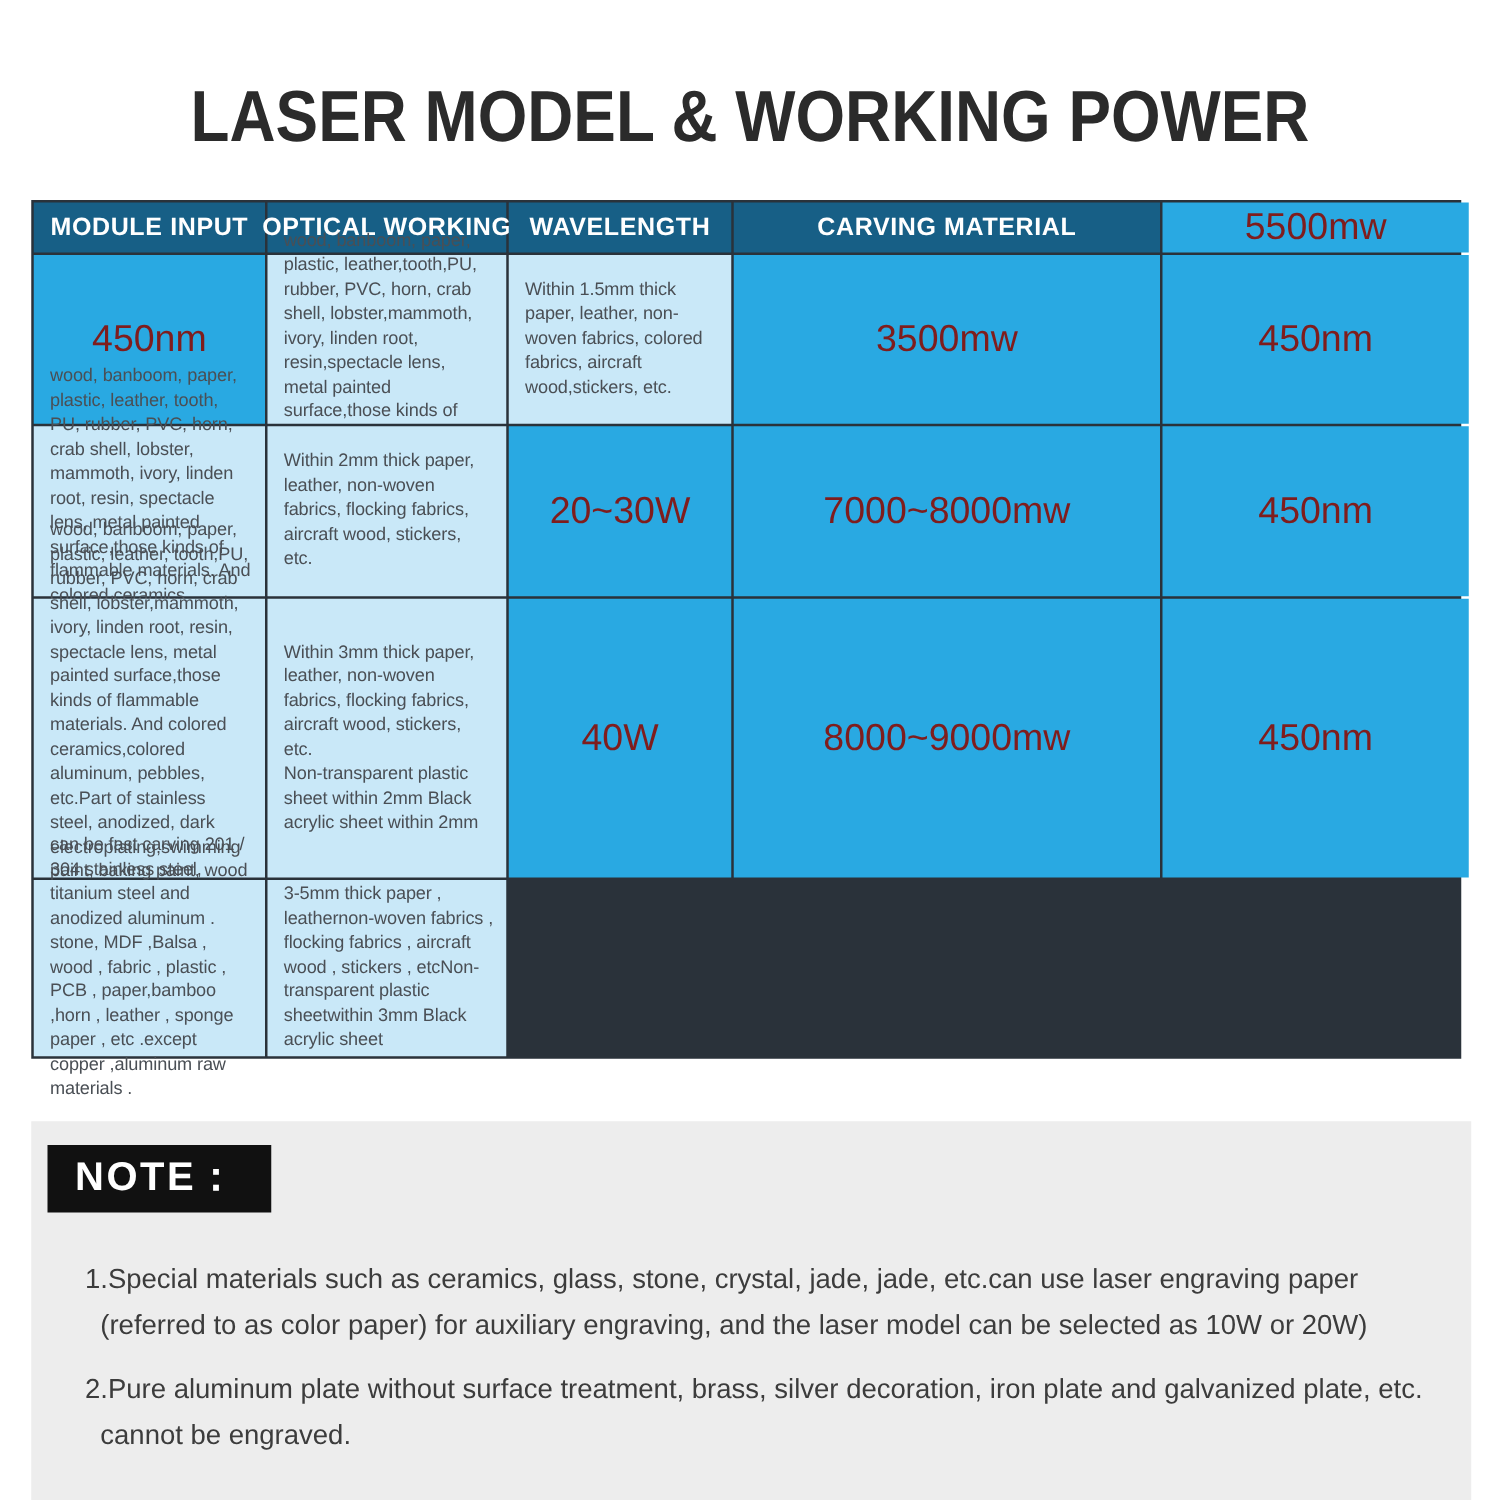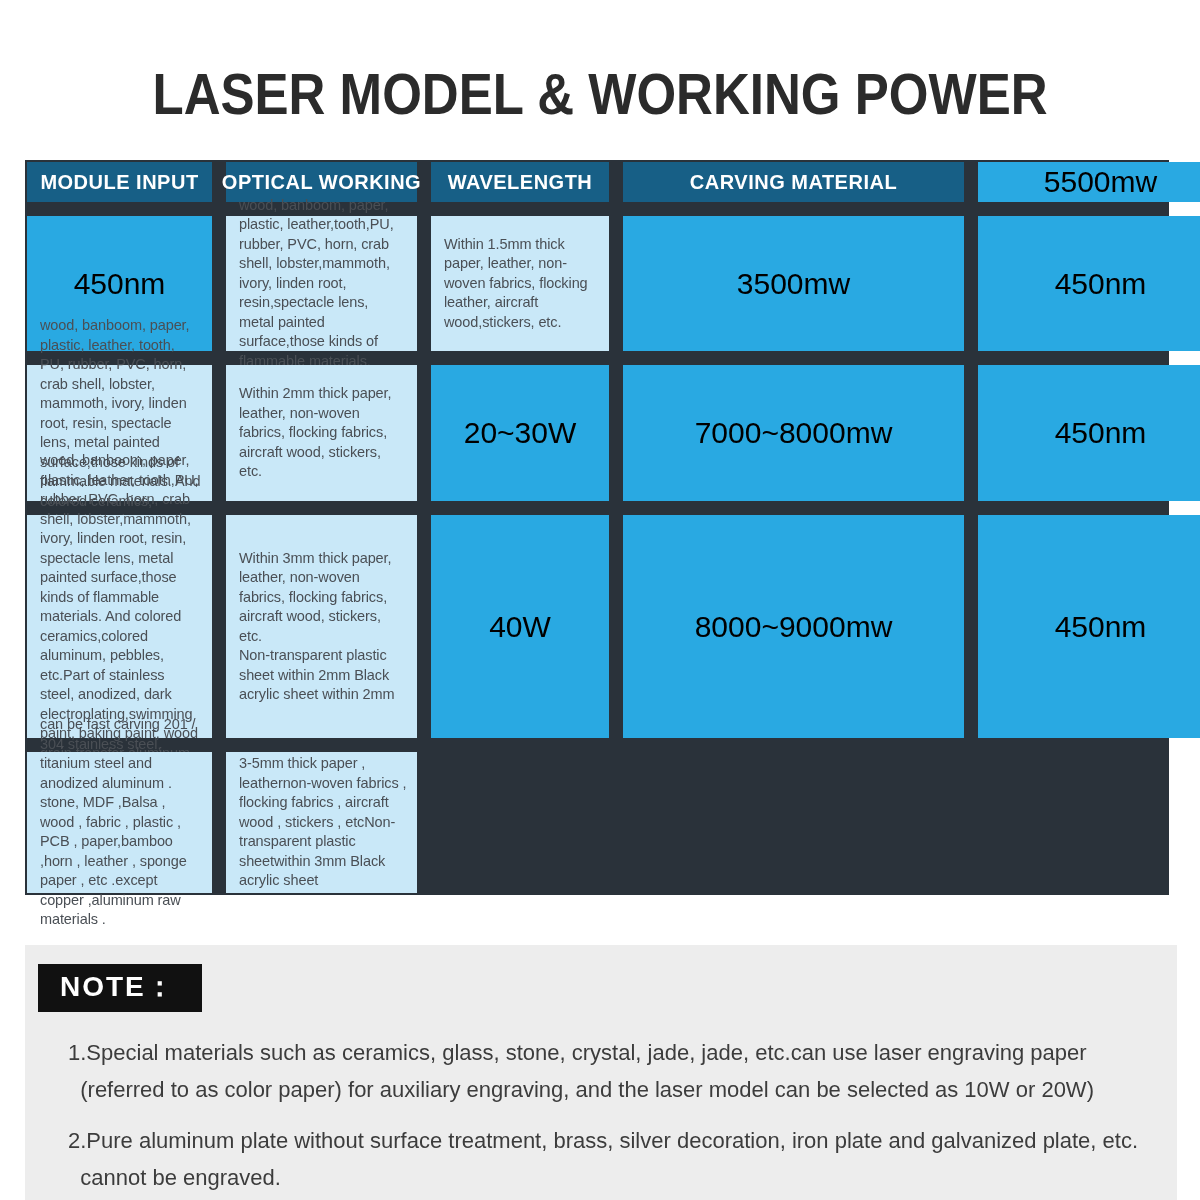--- a/index.html
+++ b/index.html
@@ -28,38 +28,38 @@
     white-space:nowrap;
     transform:scaleX(0.88);
     transform-origin:center;
     line-height:72px;
   }
 
   .spec-table{
     display:grid;
     grid-template-columns:185px 191px 178px 341px 245px;
     grid-template-rows:40px 135px 136px 223px 141px;
-    gap:14px;
+    gap:2px;
     background:var(--border);
     padding:2px;
     width:1144px;
     margin:30px 0 0 25px;
   }
   .th{
     background:var(--header-bg);
     color:#ffffff;
     font-weight:bold;
     font-size:20px;
     letter-spacing:0.5px;
     display:flex;align-items:center;justify-content:center;
     white-space:nowrap;
   }
   .val{
     background:var(--row-bg);
-    color:#000000;
+    color:#7f1d1d;
     font-size:30px;
     display:flex;align-items:center;justify-content:center;
     white-space:nowrap;
   }
   .mat{
     background:var(--material-bg);
     color:var(--material-text);
     font-size:14.5px;
     line-height:19.5px;
     letter-spacing:-0.1px;
@@ -73,24 +73,24 @@
     width:1152px;
     margin:50px 0 0 25px;
     padding:19px 20px 20px 13px;
     min-height:235px;
   }
   .note-box{
     display:inline-block;
     background:var(--note-box-bg);
     color:#ffffff;
     font-weight:bold;
-    font-size:28px;
+    font-size:32px;
     letter-spacing:2px;
     padding:4px 26px 6px 22px;
-    margin-bottom:16px;
+    margin-bottom:28px;
   }
   .note-item{
     color:var(--note-text);
     font-size:22px;
     line-height:37px;
     margin:6px 0 14px 30px;
     white-space:pre-wrap;
   }
 </style>
 </head>
@@ -103,21 +103,21 @@
   <div class="spec-table">
 
     <div class="th">MODULE INPUT</div>
     <div class="th">OPTICAL WORKING</div>
     <div class="th">WAVELENGTH</div>
     <div class="th">CARVING MATERIAL</div>
 
     <div class="val">5500mw</div>
     <div class="val">450nm</div>
     <div class="mat">wood, banboom, paper, plastic, leather,tooth,PU, rubber, PVC, horn, crab shell, lobster,mammoth, ivory, linden root, resin,spectacle lens, metal painted surface,those kinds of flammable materials.</div>
-    <div class="mat">Within 1.5mm thick paper, leather, non-woven fabrics, flocking leather, aircraft wood,stickers, etc.</div>
+    <div class="mat">Within 1.5mm thick paper, leather, non-woven fabrics, colored fabrics, aircraft wood,stickers, etc.</div>
 
     <div class="val">3500mw</div>
     <div class="val">450nm</div>
     <div class="mat">wood, banboom, paper, plastic, leather, tooth, PU, rubber, PVC, horn, crab shell, lobster, mammoth, ivory, linden root, resin, spectacle lens, metal painted surface,those kinds of flammable materials. And colored ceramics, colored aluminum, pebbles, etc.</div>
     <div class="mat">Within 2mm thick paper, leather, non-woven fabrics, flocking fabrics, aircraft wood, stickers, etc.</div>
 
     <div class="val">20~30W</div>
     <div class="val">7000~8000mw</div>
     <div class="val">450nm</div>
     <div class="mat">wood, banboom, paper, plastic, leather, tooth,PU, rubber, PVC, horn, crab shell, lobster,mammoth, ivory, linden root, resin, spectacle lens, metal painted surface,those kinds of flammable materials. And colored ceramics,colored aluminum, pebbles, etc.Part of stainless steel, anodized, dark electroplating,swimming paint, baking paint, wood grain transfer aluminum. Coke cans, mobile phone back shell, etc.</div>

